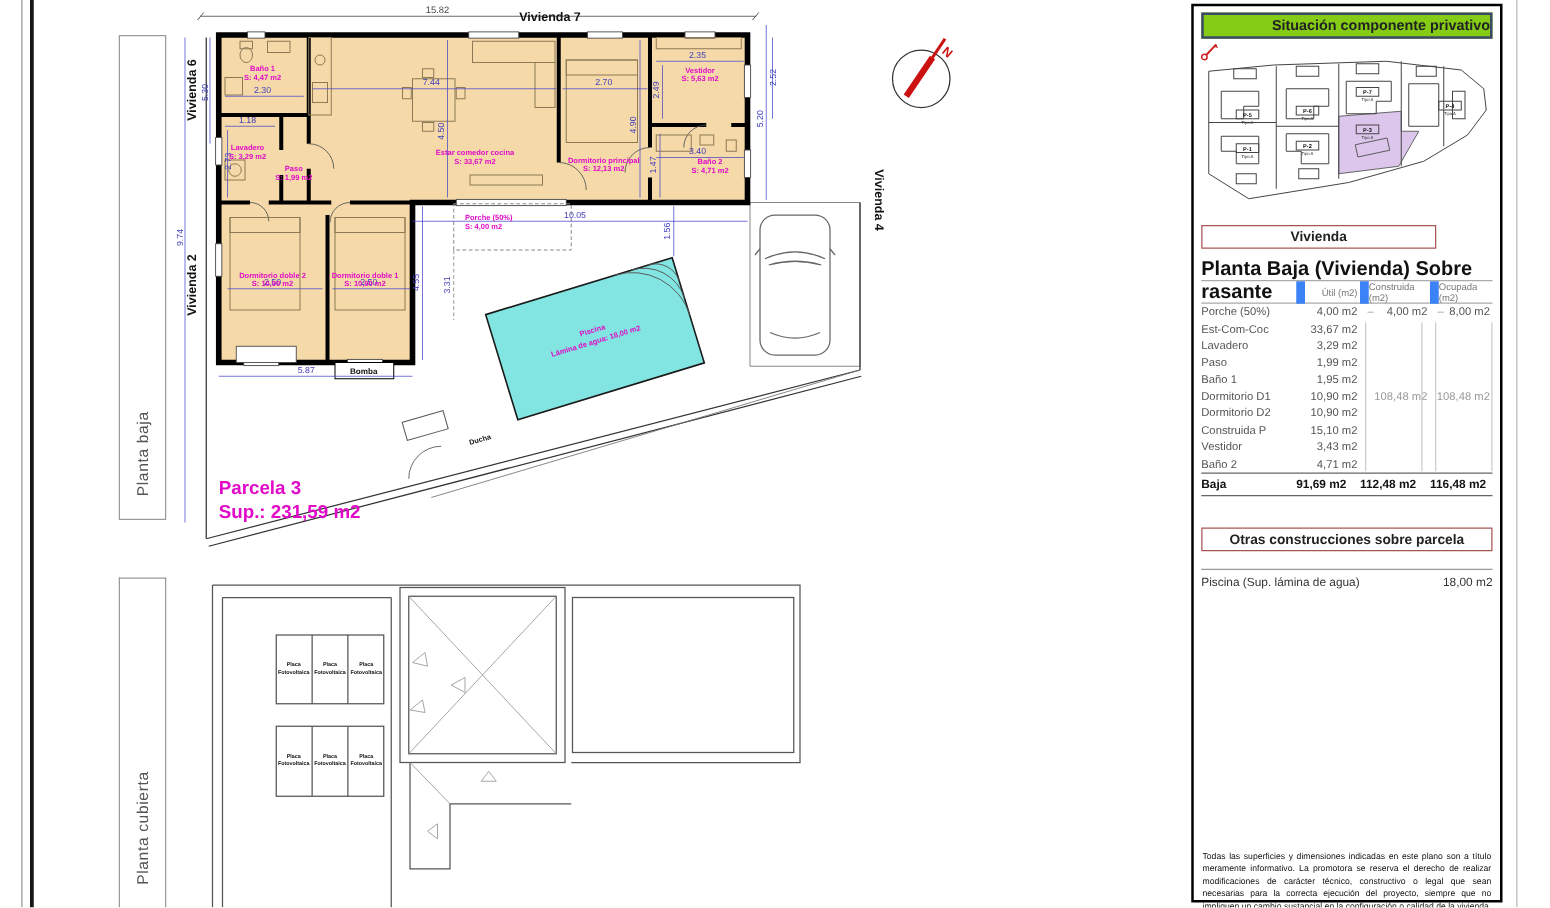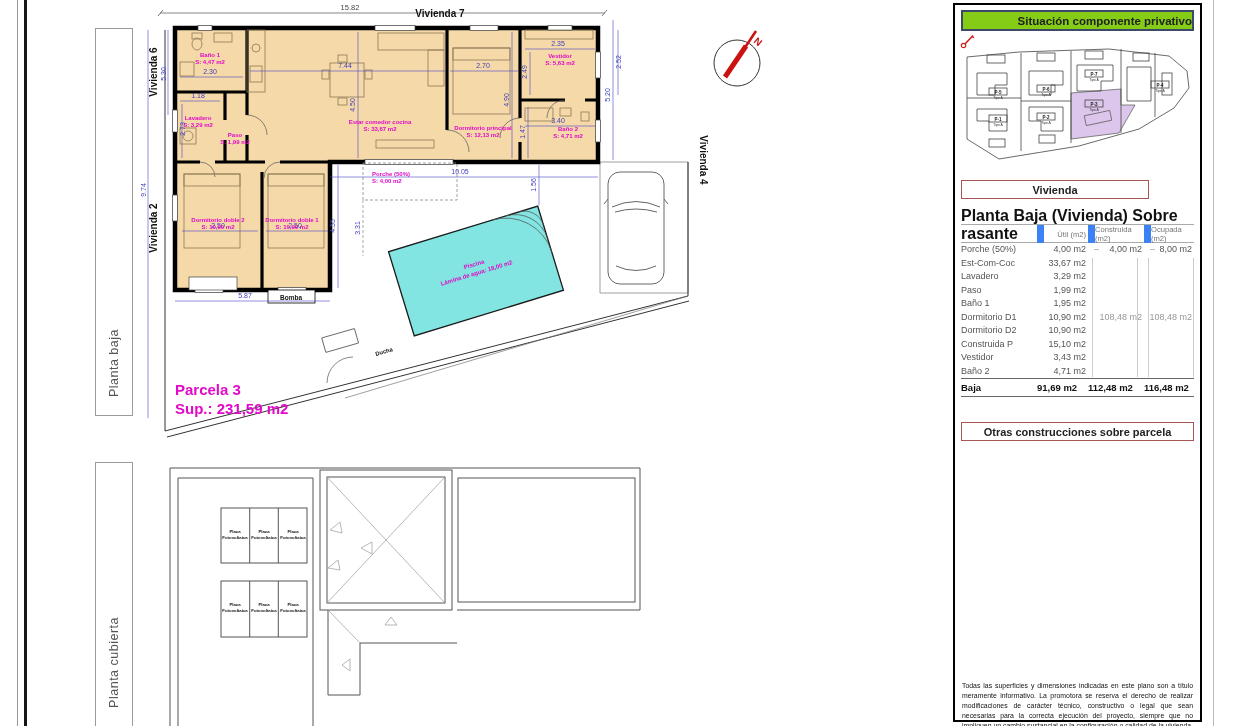--- a/index.html
+++ b/index.html
@@ -460,15 +460,19 @@
       <div class="num">91,69 m2</div>
       <div class="num">112,48 m2</div>
       <div class="num">116,48 m2</div>
     </div>
   </div>
 
   <div class="abs redbox" style="left:6px;top:417px;width:233px;height:19px">
     <span>Otras construcciones sobre parcela</span>
   </div>
 
+  <div class="abs" id="piscina-row">
+    <span>Piscina (Sup. lámina de agua)</span>
+    <span style="font-weight:normal">18,00 m2</span>
+  </div>
 
   <div class="abs" id="disclaimer">Todas las superficies y dimensiones indicadas en este plano son a título meramente informativo. La promotora se reserva el derecho de realizar modificaciones de carácter técnico, constructivo o legal que sean necesarias para la correcta ejecución del proyecto, siempre que no impliquen un cambio sustancial en la configuración o calidad de la vivienda.</div>
 </div>
 
 </body></html>

